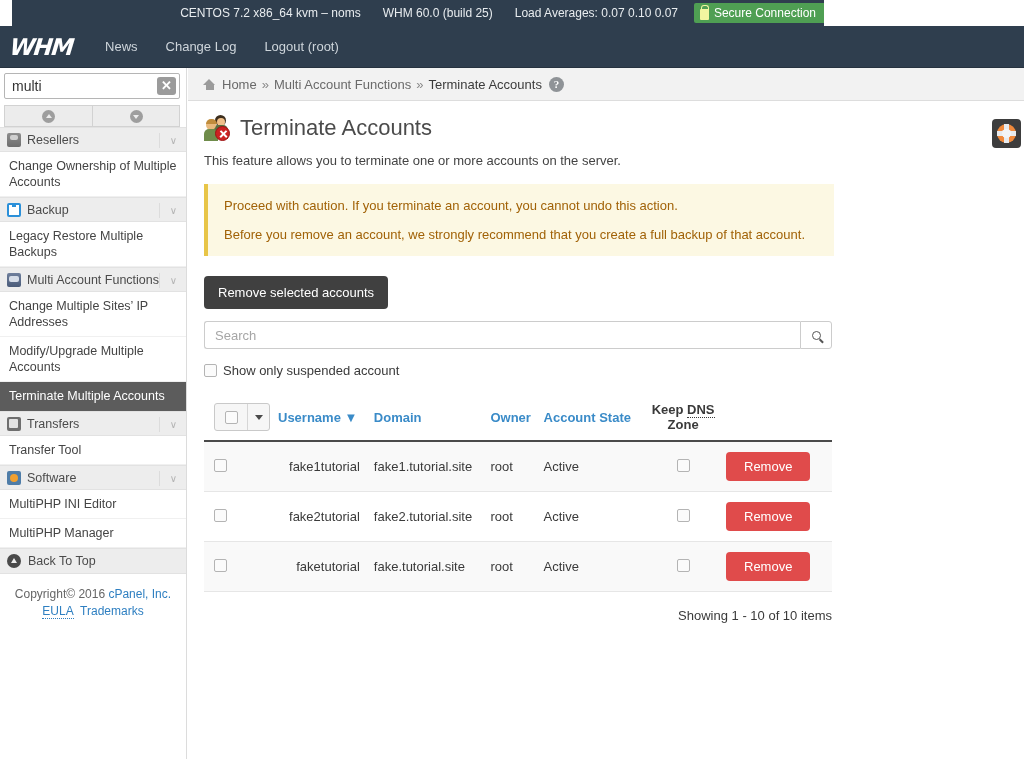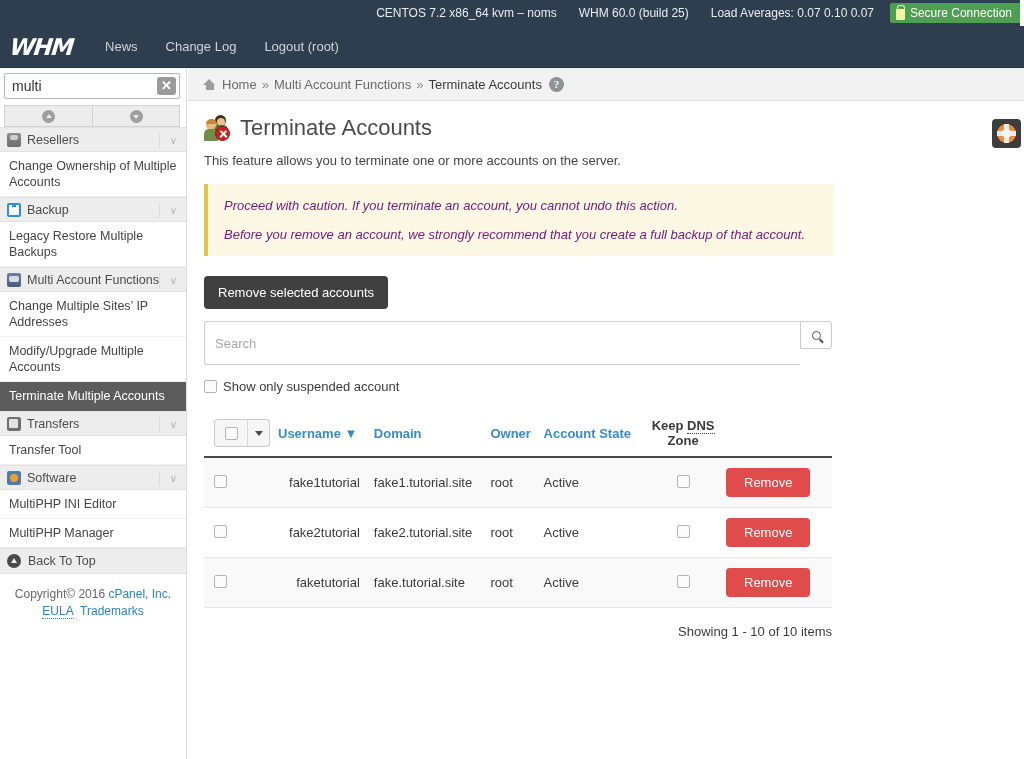--- a/index.html
+++ b/index.html
@@ -9,21 +9,21 @@
     width: 1024px; height: 759px;
     overflow: hidden;
     background: #ffffff;
     font-family: "Liberation Sans", sans-serif;
     font-size: 13px;
     color: #333333;
   }
 
   
   #topbar {
-    position: absolute; left: 0; top: 0; width: 1020px; height: 26px;
+    position: absolute; left: 12px; top: 0; width: 812px; height: 26px;
     background: #2f3e4e;
     color: #e8ecef;
     font-size: 12px;
   }
   #topbar .info-wrap {
     position: absolute; right: 146px; top: 0; height: 26px;
     display: flex; align-items: center; gap: 22px;
     white-space: nowrap;
   }
   #topbar .info-item { line-height: 26px; }
@@ -376,21 +376,21 @@
   }
   #page-desc { font-size: 13px; color: #444444; margin: 0 0 16px 0; }
 
   #warning-box {
     background: #fcf8e3;
     border-left: 4px solid #e8c547;
     padding: 14px 16px;
     width: 630px;
     margin-bottom: 20px;
   }
-  #warning-box p { margin: 0 0 14px 0; font-size: 13px; color: #701a75; font-style: italic; }
+  #warning-box p { margin: 0 0 14px 0; font-size: 13px; color: #a16207; }
   #warning-box p:last-child { margin-bottom: 0; }
 
   #remove-selected-btn {
     background: #404040;
     border: none;
     color: #ffffff;
     font-size: 13px;
     font-family: "Liberation Sans", sans-serif;
     padding: 9px 14px;
     border-radius: 4px;
@@ -399,21 +399,21 @@
     display: inline-block;
   }
 
   #search-row {
     display: flex;
     width: 628px;
     margin-bottom: 14px;
   }
   #table-search {
     flex: 1 1 auto;
-    height: 44px;
+    height: 28px;
     border: 1px solid #cccccc;
     border-right: none;
     border-radius: 3px 0 0 3px;
     padding: 0 10px;
     font-size: 13px;
     font-family: "Liberation Sans", sans-serif;
     color: #333;
     outline: none;
   }
   #table-search::placeholder { color: #a6a6a6; }

